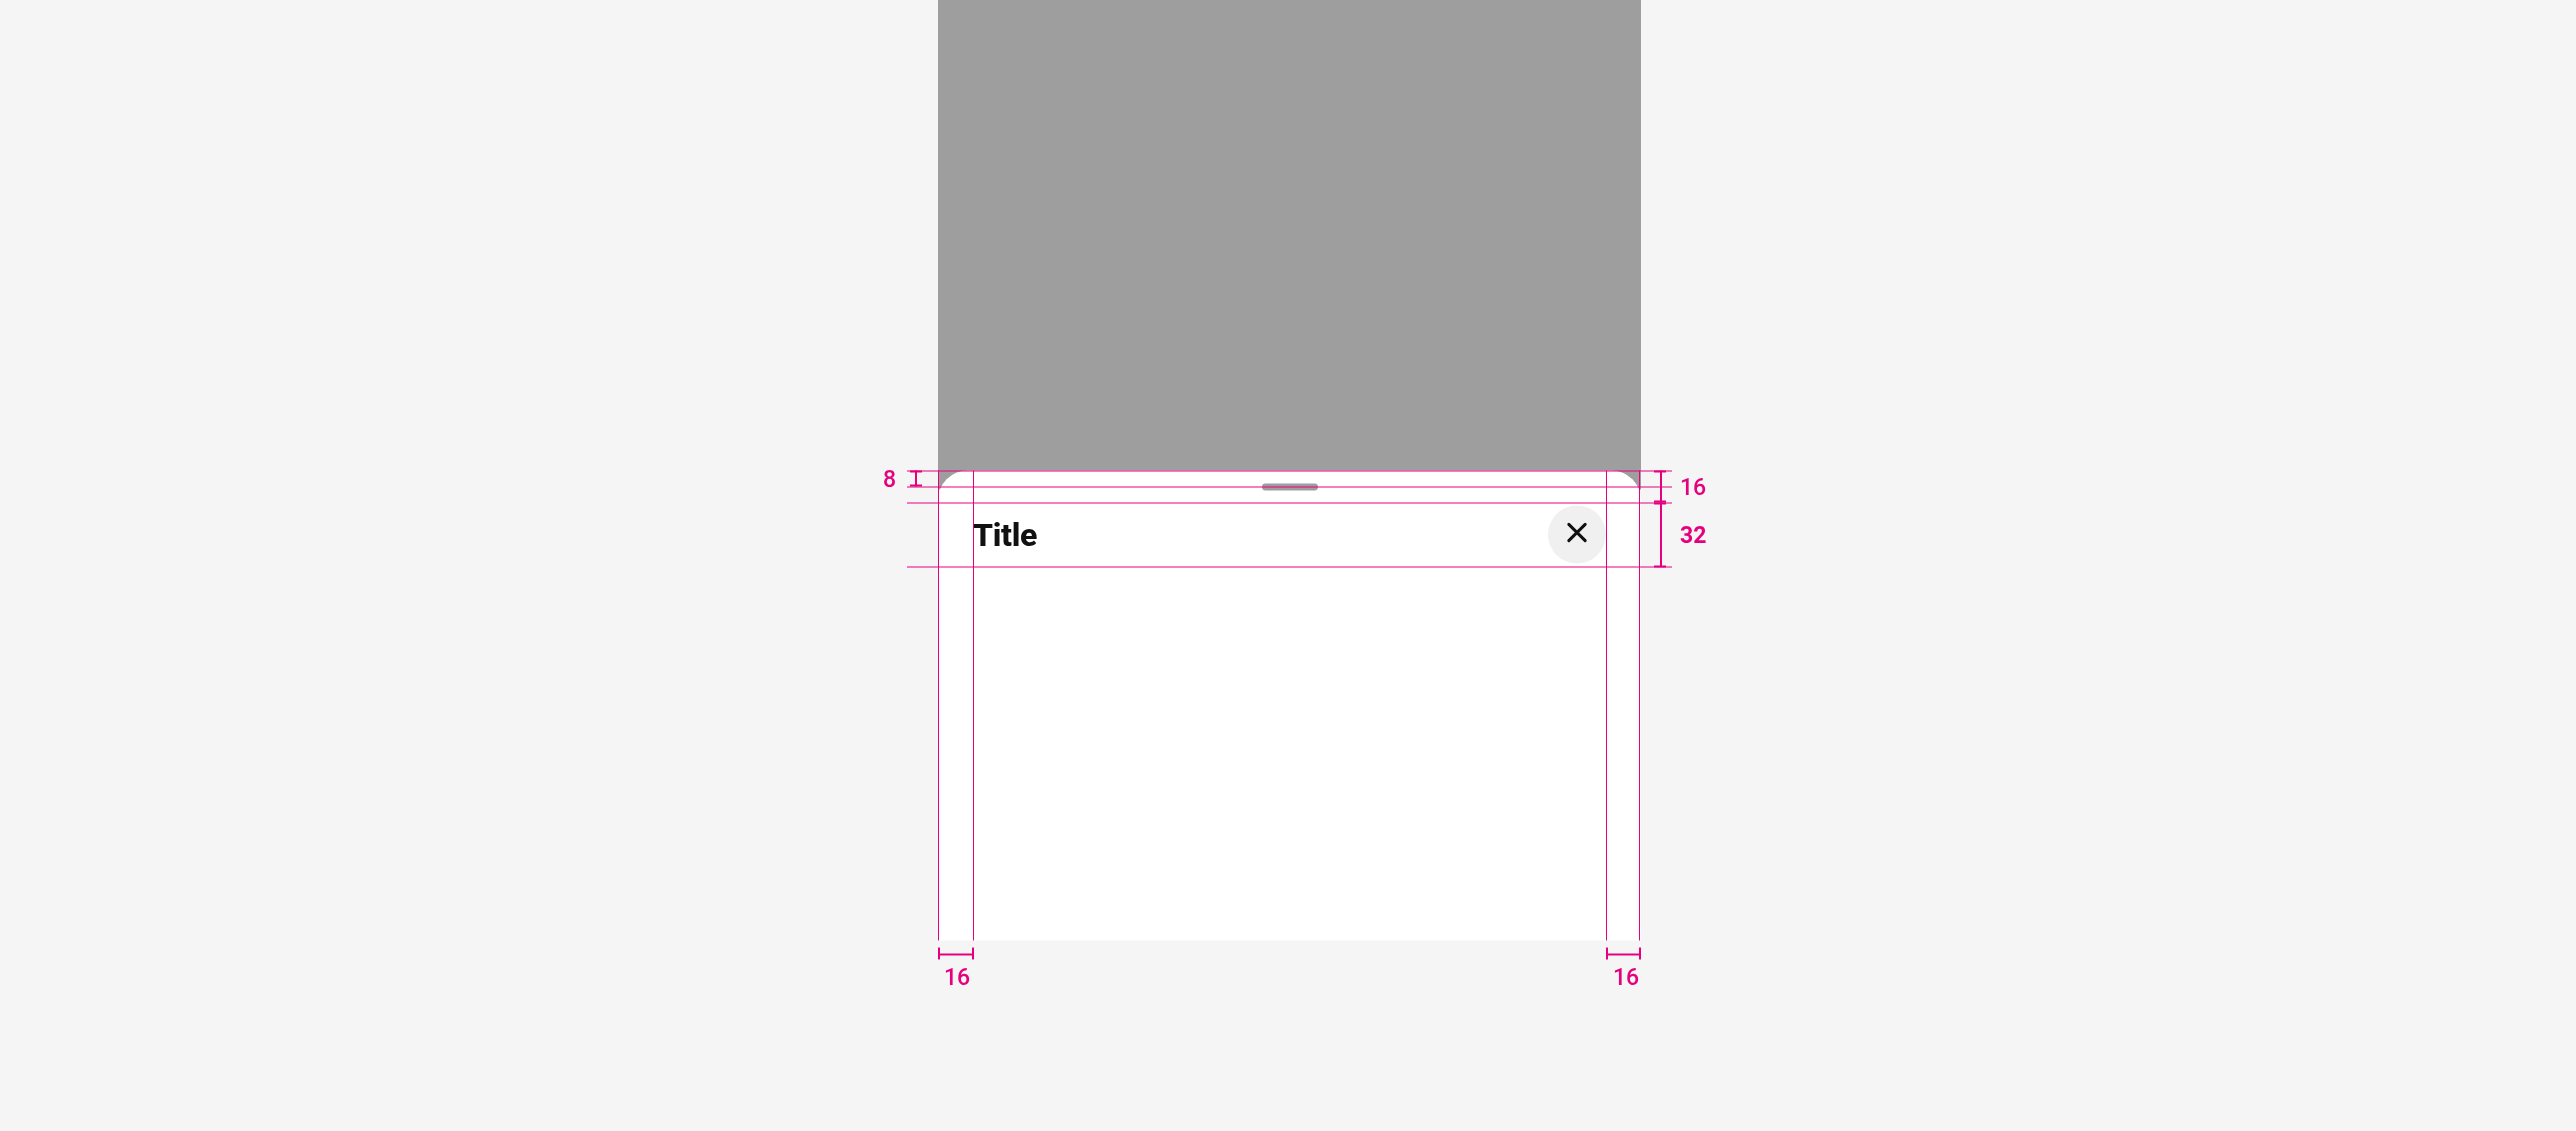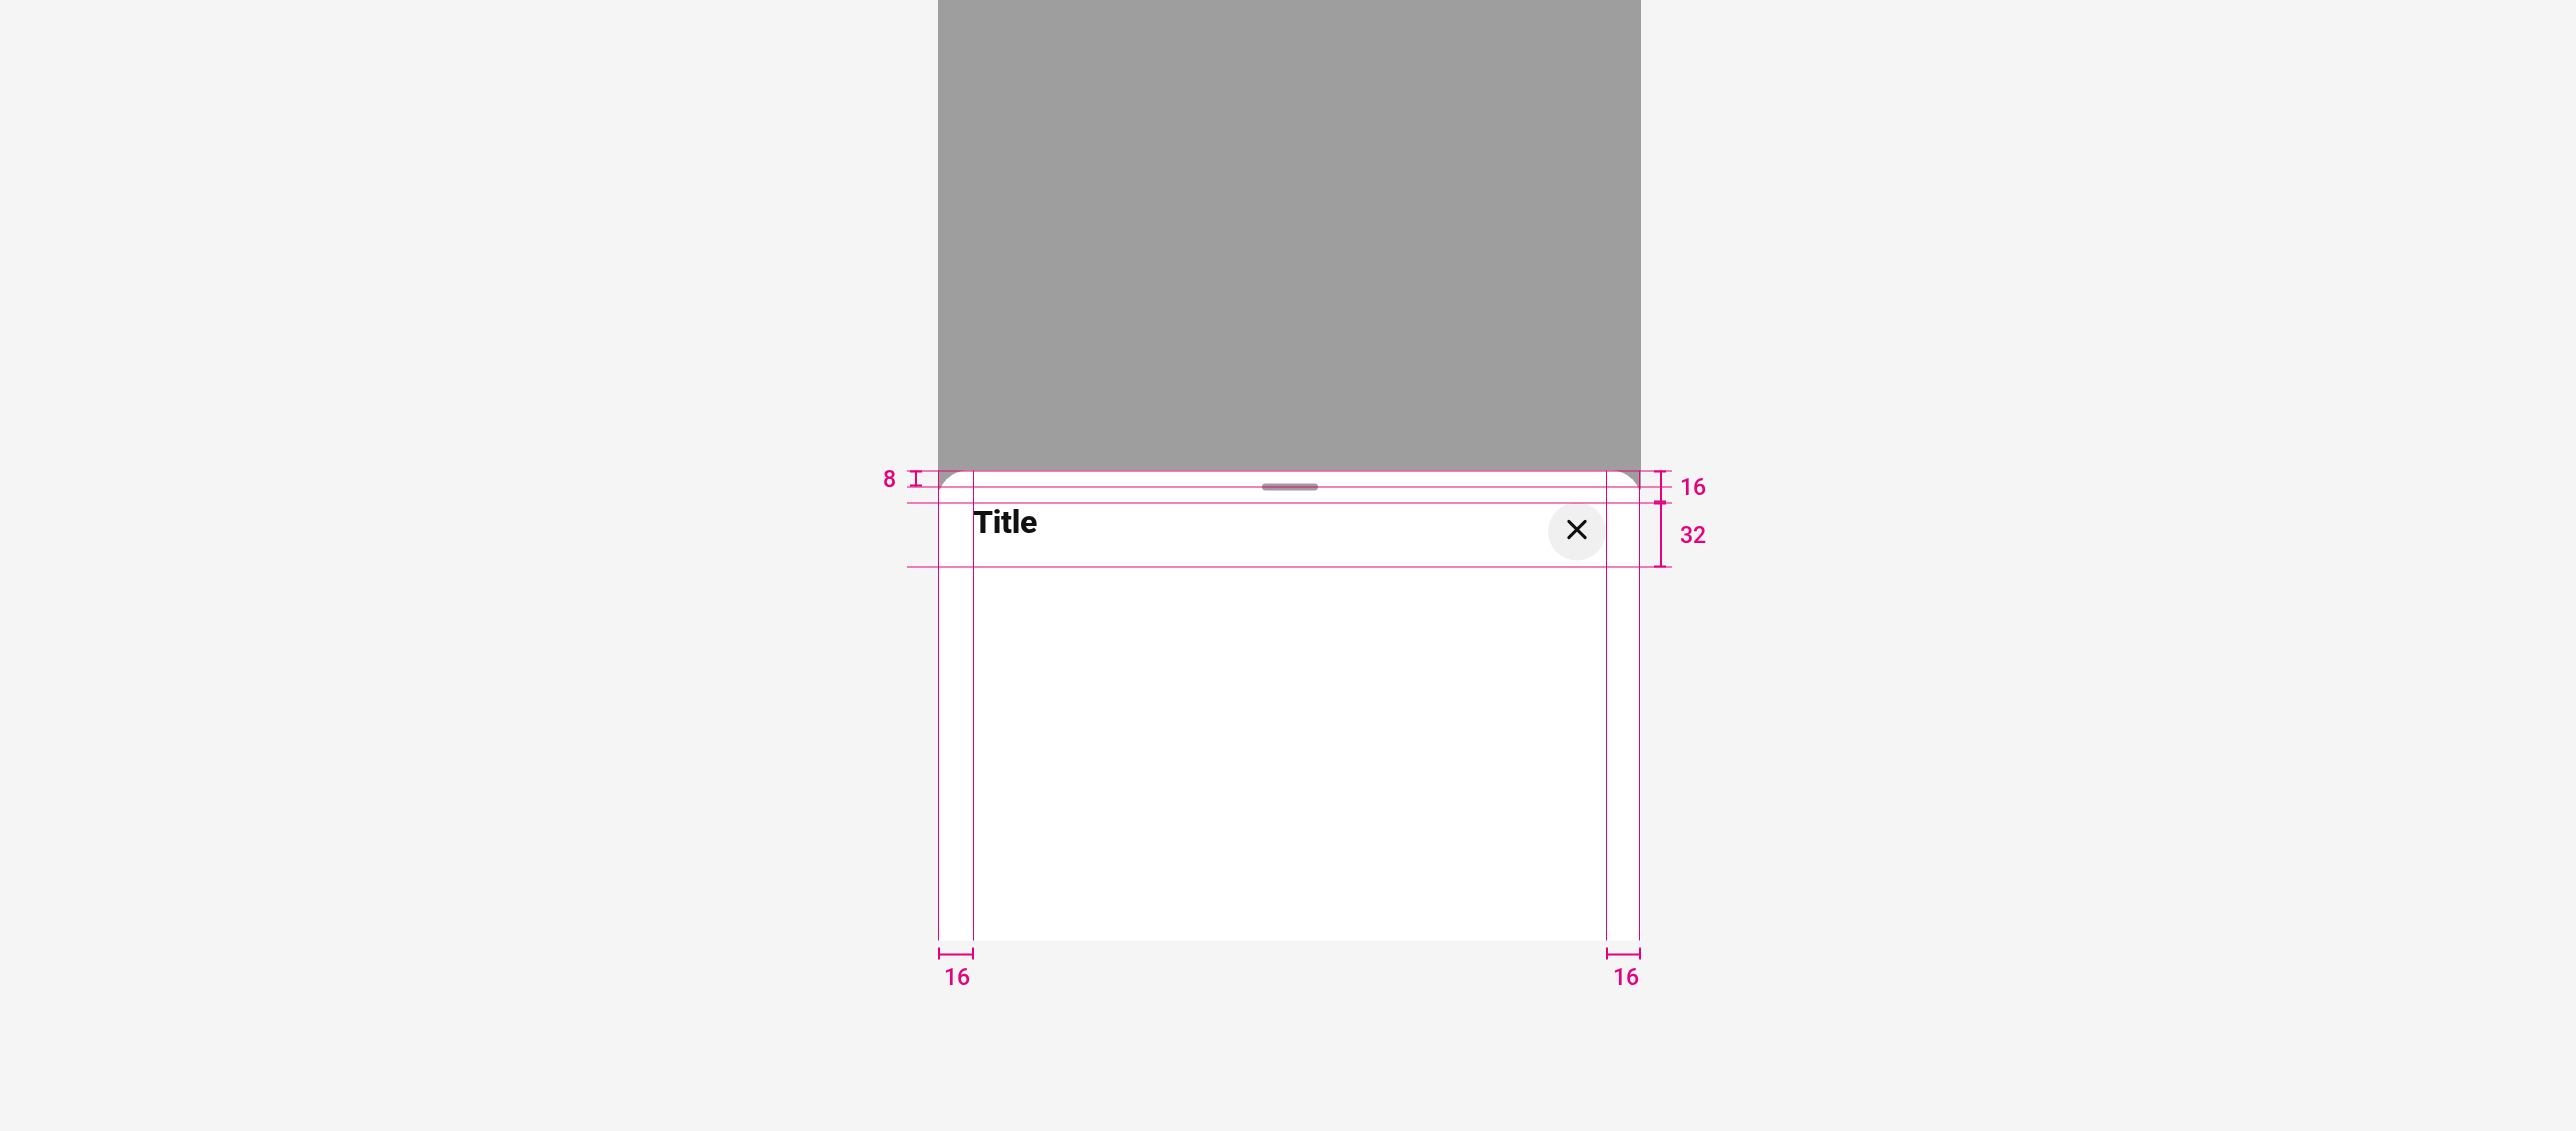--- a/index.html
+++ b/index.html
@@ -58,20 +58,21 @@
     border-radius: 3.4px;
     background: #9e9e9e;
   }
   .header-row {
     position: absolute;
     top: 32px;
     left: 0;
     right: 0;
     height: 64px;
     display: flex;
+    align-items: center;
     justify-content: space-between;
     padding: 0 35px;
   }
   .sheet-title {
     font-size: 32px;
     font-weight: 800;
     color: #111;
     letter-spacing: -0.3px;
   }
   .close-btn {
@@ -131,21 +132,21 @@
 
   <div class="redline" style="left:149px; top:470px; width:2px; height:16px;"></div>
   <div class="tick vcap" style="left:144px; top:470px;"></div>
   <div class="tick vcap" style="left:144px; top:484px;"></div>
 
   <div class="redline-label" style="left:914px; top:475px;">16</div>
   <div class="redline" style="left:894px; top:470px; width:2px; height:32px;"></div>
   <div class="tick vcap" style="left:888px; top:470px;"></div>
   <div class="tick vcap" style="left:888px; top:500px;"></div>
 
-  <div class="redline-label" style="left:914px; top:523px;">32</div>
+  <div class="redline-label" style="left:914px; top:523px;font-weight:bold;">32</div>
   <div class="redline" style="left:894px; top:502px; width:2px; height:64px;"></div>
   <div class="tick vcap" style="left:888px; top:502px;"></div>
   <div class="tick vcap" style="left:888px; top:565px;"></div>
 
   <div class="redline" style="left:172px; top:953px; width:36px; height:2px;"></div>
   <div class="tick hcap" style="left:172px; top:947px;"></div>
   <div class="tick hcap" style="left:206px; top:947px;"></div>
   <div class="redline-label" style="left:178px; top:965px;">16</div>
 
   <div class="redline" style="left:840px; top:953px; width:35px; height:2px;"></div>

